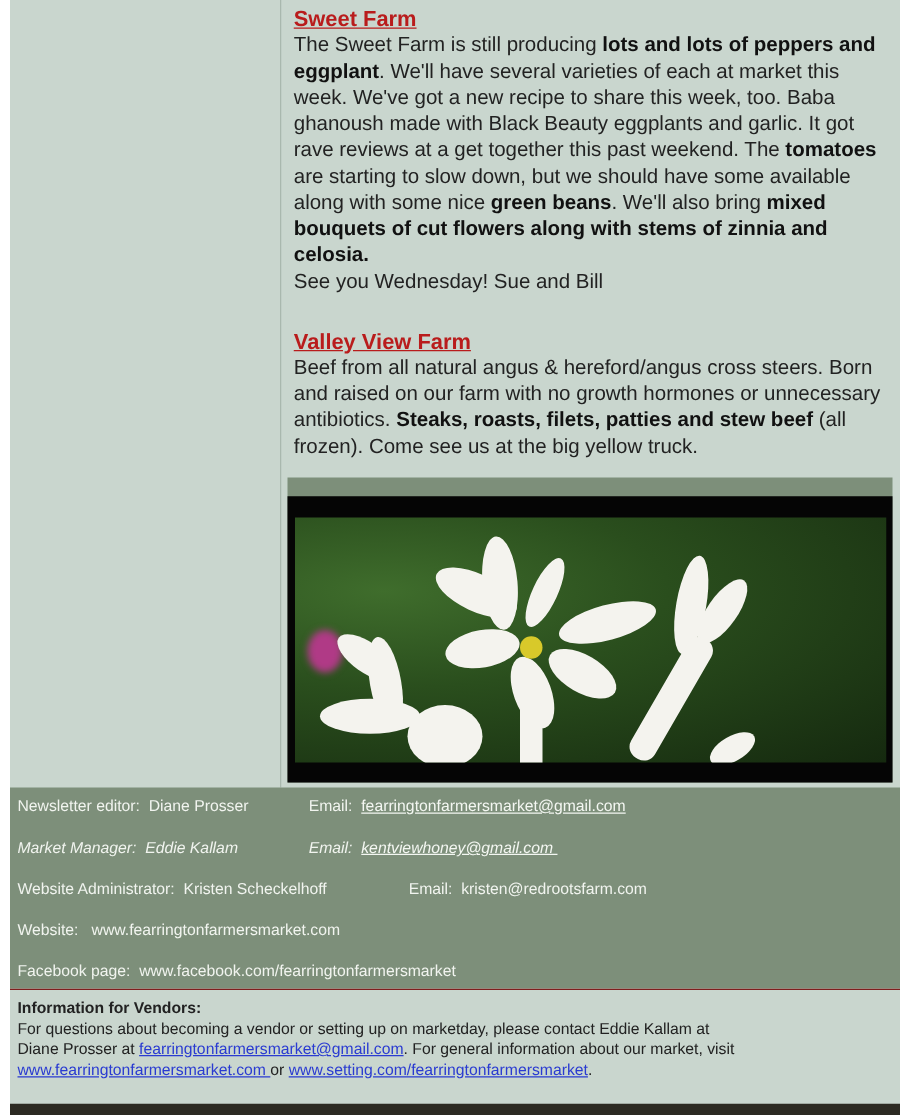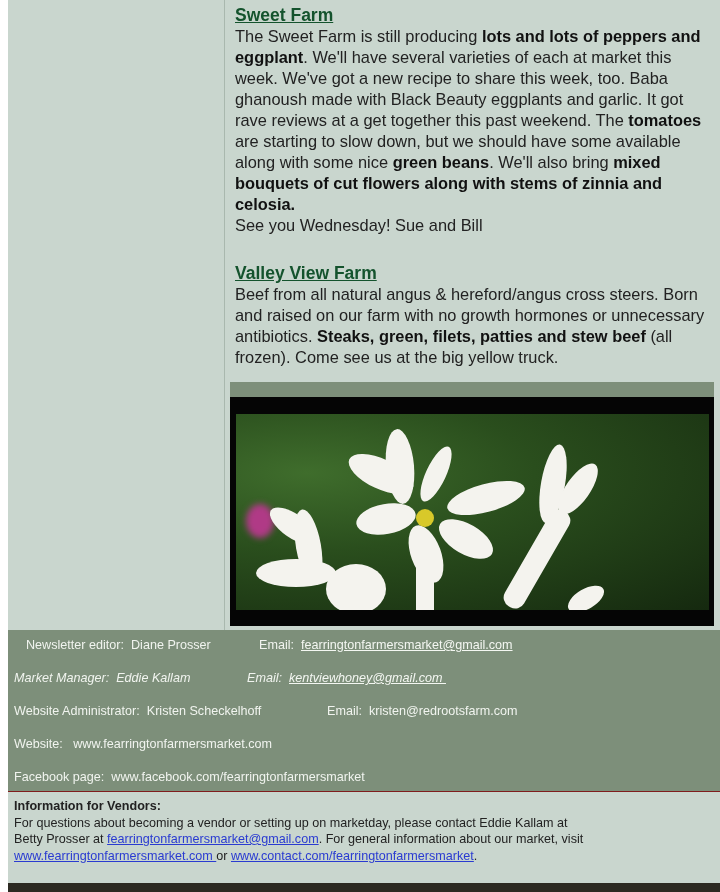--- a/index.html
+++ b/index.html
@@ -20,21 +20,21 @@
   }
   .right-col {
     position:absolute; left:217px; top:0; width:495px; height:630px;
   }
   .farm {
     position:absolute; left:10px; width:480px;
     font-size:16.4px; line-height:21px; color:#222;
   }
   .farm h2 {
     margin:0; font-size:17.5px; font-weight:bold; text-decoration:underline;
-    line-height:22px; color:#14532d;
+    line-height:22px; color:#b91c1c;
   }
   .farm p { margin:0; }
   .farm b { font-weight:bold; color:#111; }
   .photo-frame {
     position:absolute; left:5px; top:382px; width:484px; height:244px;
     background:#7d8f7a;
   }
   .photo-black {
     position:absolute; left:0; top:15px; width:484px; height:229px;
     background:#050505;
@@ -74,21 +74,21 @@
 
   <div class="right-col">
     <div class="farm" style="top:4px;">
       <h2>Sweet Farm</h2>
       <p><span>The Sweet Farm is still producing </span><b>lots and lots of peppers and eggplant</b><span>.  We'll have several varieties of each at market this week.  We've got a new recipe to share this week, too.  Baba ghanoush made with Black Beauty eggplants and garlic.  It got rave reviews at a get together this past weekend.  The </span><b>tomatoes</b><span> are starting to slow down, but we should have some available along with some nice </span><b>green beans</b><span>.  We'll also bring </span><b>mixed bouquets of cut flowers along with stems of zinnia and celosia.</b></p>
       <p>See you Wednesday!  Sue and Bill</p>
     </div>
 
     <div class="farm" style="top:250px;margin-top:12px;">
       <h2>Valley View Farm</h2>
-      <p><span>Beef from all natural angus &amp; hereford/angus cross steers. Born and raised on our farm with no growth hormones or unnecessary antibiotics.  </span><b>Steaks, green, filets, patties and stew beef</b><span> (all frozen).  Come see us at the big yellow truck.</span></p>
+      <p><span>Beef from all natural angus &amp; hereford/angus cross steers. Born and raised on our farm with no growth hormones or unnecessary antibiotics.  </span><b>Steaks, roasts, filets, patties and stew beef</b><span> (all frozen).  Come see us at the big yellow truck.</span></p>
     </div>
 
     <div class="photo-frame">
       <div class="photo-black">
         <div class="photo" title="White tuberose flowers against green foliage">
           <div style="position:absolute;left:10px;top:90px;width:28px;height:34px;border-radius:50%;background:#b03a86;filter:blur(3px);"></div>
           <div class="petal" style="left:150px;top:15px;width:28px;height:75px;transform:rotate(-5deg);"></div>
           <div class="petal" style="left:190px;top:30px;width:20px;height:60px;transform:rotate(25deg);"></div>
           <div class="petal" style="left:210px;top:70px;width:80px;height:28px;transform:rotate(-15deg);"></div>
           <div class="petal" style="left:110px;top:45px;width:70px;height:30px;transform:rotate(25deg);"></div>
@@ -104,30 +104,30 @@
           <div class="petal" style="left:305px;top:30px;width:24px;height:80px;transform:rotate(10deg);"></div>
           <div class="petal" style="left:330px;top:45px;width:24px;height:60px;transform:rotate(35deg);"></div>
           <div class="petal" style="left:290px;top:90px;width:22px;height:110px;transform:rotate(30deg);border-radius:10px;"></div>
           <div class="petal" style="left:330px;top:175px;width:40px;height:20px;transform:rotate(-30deg);"></div>
         </div>
       </div>
     </div>
   </div>
 
   <div class="contacts">
-    <div class="crow" style="top:8px;margin-left:12px;"><span>Newsletter editor:  Diane Prosser</span><span style="position:absolute;left:233px;"><span>Email:  </span><a href="#">fearringtonfarmersmarket@gmail.com</a></span></div>
+    <div class="crow" style="top:8px;"><span>Newsletter editor:  Diane Prosser</span><span style="position:absolute;left:233px;"><span>Email:  </span><a href="#">fearringtonfarmersmarket@gmail.com</a></span></div>
     <div class="crow" style="top:41px;font-style:italic;"><span>Market Manager:  Eddie Kallam</span><span style="position:absolute;left:233px;"><span>Email:  </span><a href="#">kentviewhoney@gmail.com </a></span></div>
     <div class="crow" style="top:74px;"><span>Website Administrator:  Kristen Scheckelhoff</span><span style="position:absolute;left:313px;">Email:  kristen@redrootsfarm.com</span></div>
     <div class="crow" style="top:107px;">Website:   www.fearringtonfarmersmarket.com</div>
     <div class="crow" style="top:140px;">Facebook page:  www.facebook.com/fearringtonfarmersmarket</div>
   </div>
 
   <div class="vendors">
     <div class="inner">
       <div class="title">Information for Vendors:</div>
       <div>For questions about becoming a vendor or setting up on marketday, please contact Eddie Kallam at</div>
-      <div><span>Betty Prosser at </span><a href="#">fearringtonfarmersmarket@gmail.com</a><span>.  For general information about our market, visit</span></div>
-      <div><a href="#">www.fearringtonfarmersmarket.com </a><span> or </span><a href="#">www.contact.com/fearringtonfarmersmarket</a><span>.</span></div>
+      <div><span>Diane Prosser at </span><a href="#">fearringtonfarmersmarket@gmail.com</a><span>.  For general information about our market, visit</span></div>
+      <div><a href="#">www.fearringtonfarmersmarket.com </a><span> or </span><a href="#">www.setting.com/fearringtonfarmersmarket</a><span>.</span></div>
     </div>
   </div>
 
   <div class="bottom-bar"></div>
 </div>
 
 </body></html>

